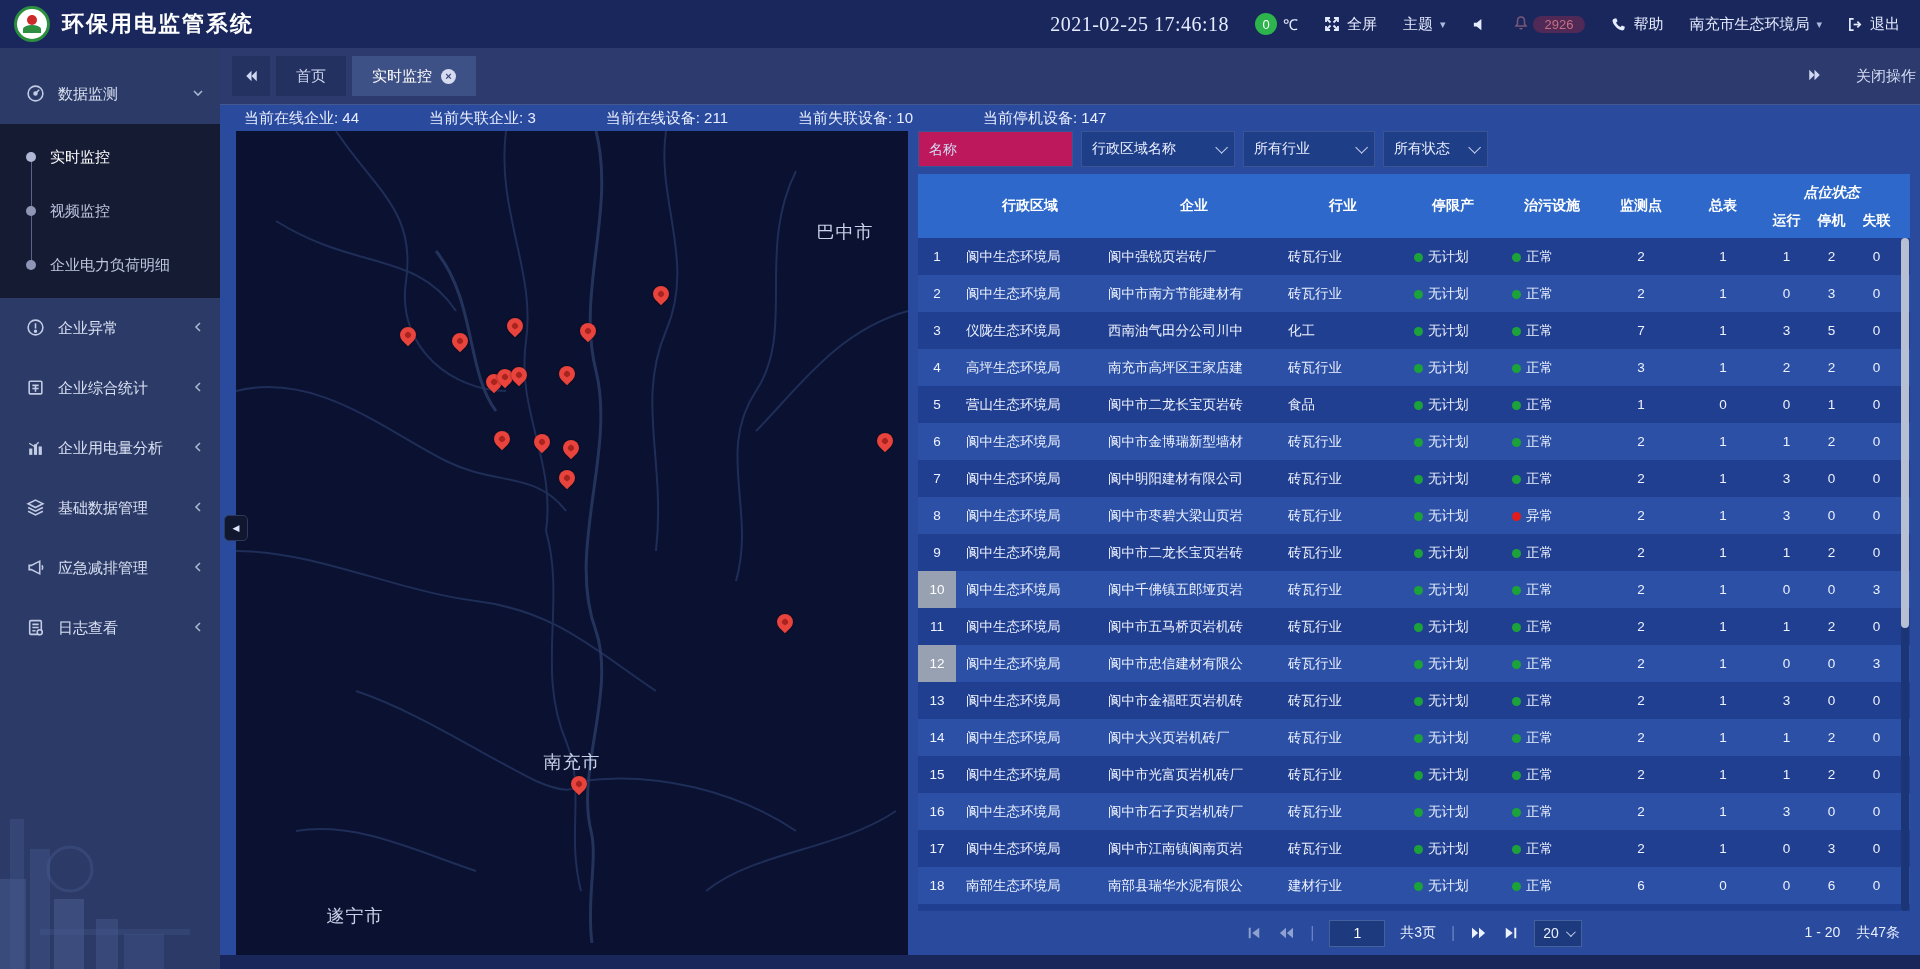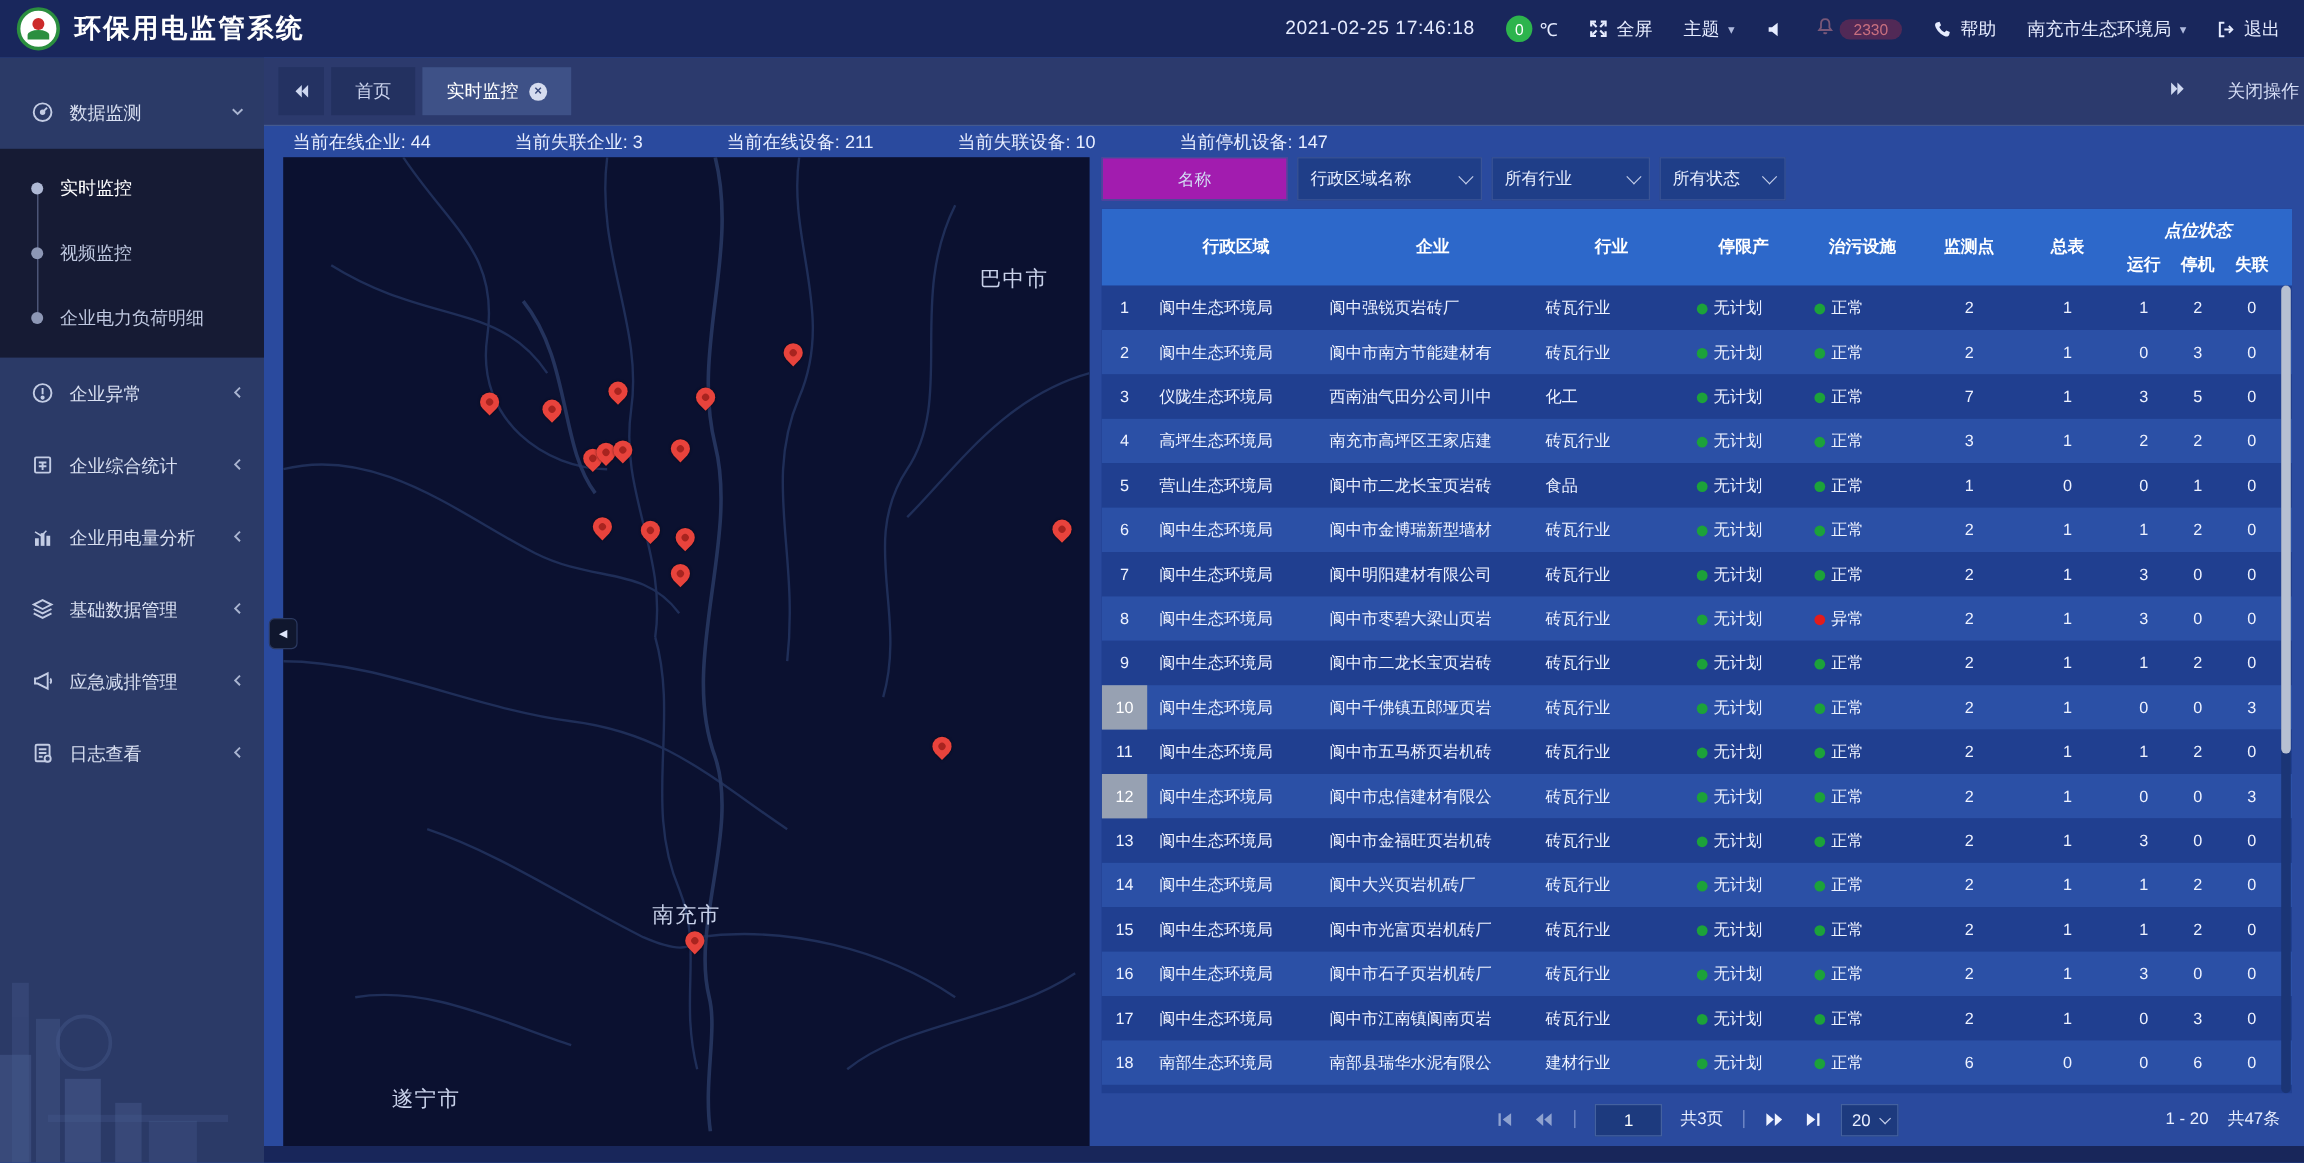--- a/index.html
+++ b/index.html
@@ -6,21 +6,21 @@
   html,body { width:1920px; height:969px; overflow:hidden; }
   body { font-family:"Liberation Sans", sans-serif; background:#2a4a9e; }
 
   
   .header { height:48px; background:#19275c; display:flex; align-items:center; padding:0 20px 0 14px; color:#fff; }
   .logo { width:36px; height:36px; border-radius:50%; background:#fff; border:3px solid #2b8f3f; position:relative; flex-shrink:0; }
   .logo::after { content:""; position:absolute; left:50%; top:38%; width:10px; height:10px; transform:translate(-50%,-50%); border-radius:50%; background:#cc2a2a; }
   .logo::before { content:""; position:absolute; left:50%; top:66%; width:18px; height:8px; transform:translate(-50%,-50%); border-radius:50% 50% 0 0; background:#2b8f3f; }
   .app-title { font-size:22px; font-weight:bold; margin-left:12px; letter-spacing:2px; }
   .header-right { margin-left:auto; display:flex; align-items:center; gap:26px; font-size:15px; color:#e6ecff; }
-  .datetime { font-size:16px; letter-spacing:.5px; }
+  .datetime { font-size:20px; letter-spacing:.5px;font-family:Liberation Serif, serif; }
   .temp { display:flex; align-items:center; gap:6px; }
   .temp-badge { width:22px; height:22px; border-radius:50%; background:#2db44d; color:#fff; font-size:13px; display:flex; align-items:center; justify-content:center; }
   .hbtn { display:flex; align-items:center; gap:7px; cursor:pointer; }
   .hbtn svg { display:block; }
   .caret-down { font-size:11px; color:#aeb9dd; }
   .bell-wrap { position:relative; display:flex; align-items:center; }
   .bell-badge { margin-left:4px; background:rgba(150,45,80,.45); color:#c86f7f; border-radius:10px; padding:1px 12px; font-size:13px; }
 
   
   .main { display:flex; height:921px; }
@@ -61,21 +61,21 @@
   .map { width:672px; background:#0b1130; position:relative; overflow:visible; flex-shrink:0; }
   .map svg.roads { position:absolute; left:0; top:0; }
   .city-label { position:absolute; color:#c9d2ea; font-size:18px; transform:translate(-50%,-50%); letter-spacing:1px; }
   .pin { position:absolute; width:16px; height:16px; background:#e8433c; border-radius:50% 50% 50% 0; transform:rotate(-45deg); box-shadow:0 0 2px rgba(0,0,0,.6); }
   .pin::after { content:""; position:absolute; left:50%; top:50%; width:6px; height:6px; transform:translate(-50%,-50%); border-radius:50%; background:#a8241f; }
   .map-toggle { position:absolute; left:-12px; top:384px; width:24px; height:26px; background:#10172e; border:1px solid #2c3a61; border-radius:5px; color:#dfe6fb; display:flex; align-items:center; justify-content:center; font-size:9px; cursor:pointer; z-index:5; }
 
   
   .right { flex:1; display:flex; flex-direction:column; min-width:0; }
   .filters { display:flex; gap:8px; height:36px; margin-bottom:7px; flex-shrink:0; }
-  .filter-input { width:155px; background:#a21caf; border:1px solid #3a5496; color:#fff; padding:0 10px; font-size:14px; outline:none;text-align:center; }
+  .filter-input { width:155px; background:#be185d; border:1px solid #3a5496; color:#fff; padding:0 10px; font-size:14px; outline:none; }
   .filter-input::placeholder { color:#d3dcf4; }
   .filter-select { display:flex; align-items:center; justify-content:space-between; padding:0 10px; background:#1f3e88; border:1px solid #3a5496; color:#e9efff; font-size:14px; cursor:pointer; }
   .fs-region { width:154px; } .fs-industry { width:132px; } .fs-status { width:105px; }
   .select-caret { width:9px; height:9px; border-right:1.5px solid #c3cde8; border-bottom:1.5px solid #c3cde8; transform:rotate(45deg) translateY(-3px); }
 
   
   .table-wrap { flex:1; position:relative; min-height:0; overflow:hidden; background:#203f90; }
   .thead { display:flex; height:64px; background:#2d68ca; color:#fff; font-size:14px; font-weight:bold; }
   .th { display:flex; align-items:center; justify-content:center; }
   .th-group { display:flex; flex-direction:column; }
@@ -142,21 +142,21 @@
         </svg>
       </span>
     </span>
     <span class="bell-wrap">
       <span style="opacity:.55">
         <svg width="16" height="16" viewBox="0 0 16 16" fill="none" stroke="#c87f8f" stroke-width="1.5">
           <path d="M8 2 C5.5 2 4.5 4 4.5 6 v3 L3 11 h10 l-1.5 -2 v-3 C11.5 4 10.5 2 8 2 z"></path>
             <path d="M6.8 13 a1.3 1.3 0 0 0 2.4 0"></path>
         </svg>
       </span>
-      <span class="bell-badge">2330</span>
+      <span class="bell-badge">2926</span>
     </span>
     <span class="hbtn">
       <span>
         <svg width="15" height="15" viewBox="0 0 16 16" fill="#e6ecff">
           <path d="M3.2 1.8 L5.6 1.2 L7 4.4 L5.4 5.8 C6 7.6 8.4 10 10.2 10.6 L11.6 9 L14.8 10.4 L14.2 12.8 C13.8 14.2 12.4 14.6 11 14.2 C7 13 3 9 1.8 5 C1.4 3.6 1.8 2.2 3.2 1.8 z"></path>
         </svg>
       </span>
       <span>帮助</span>
     </span>
     <span class="hbtn">

